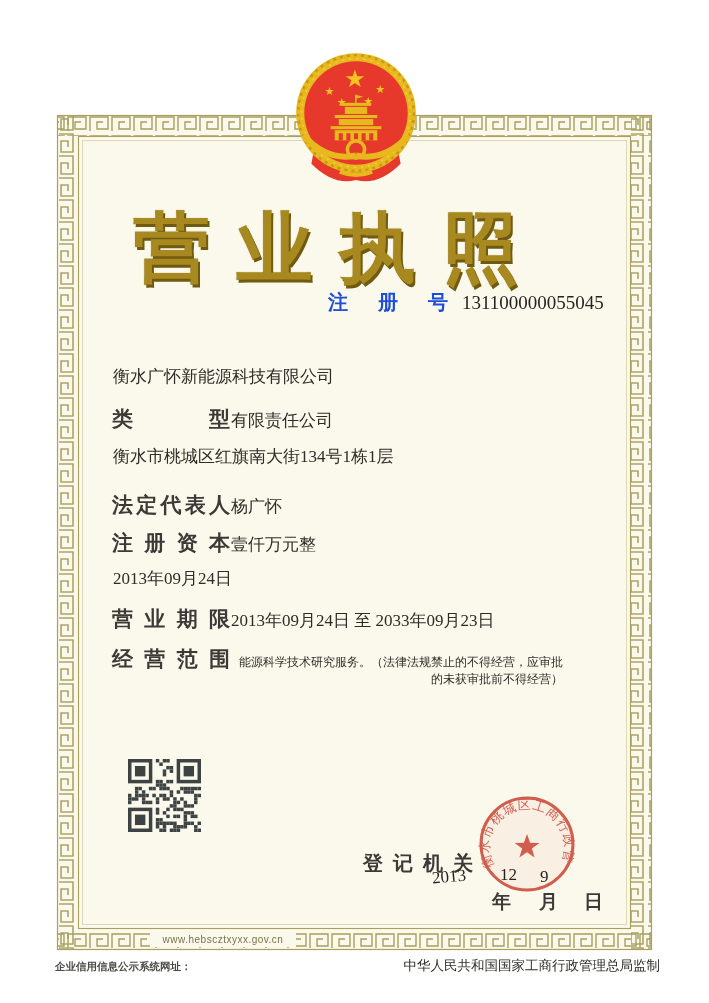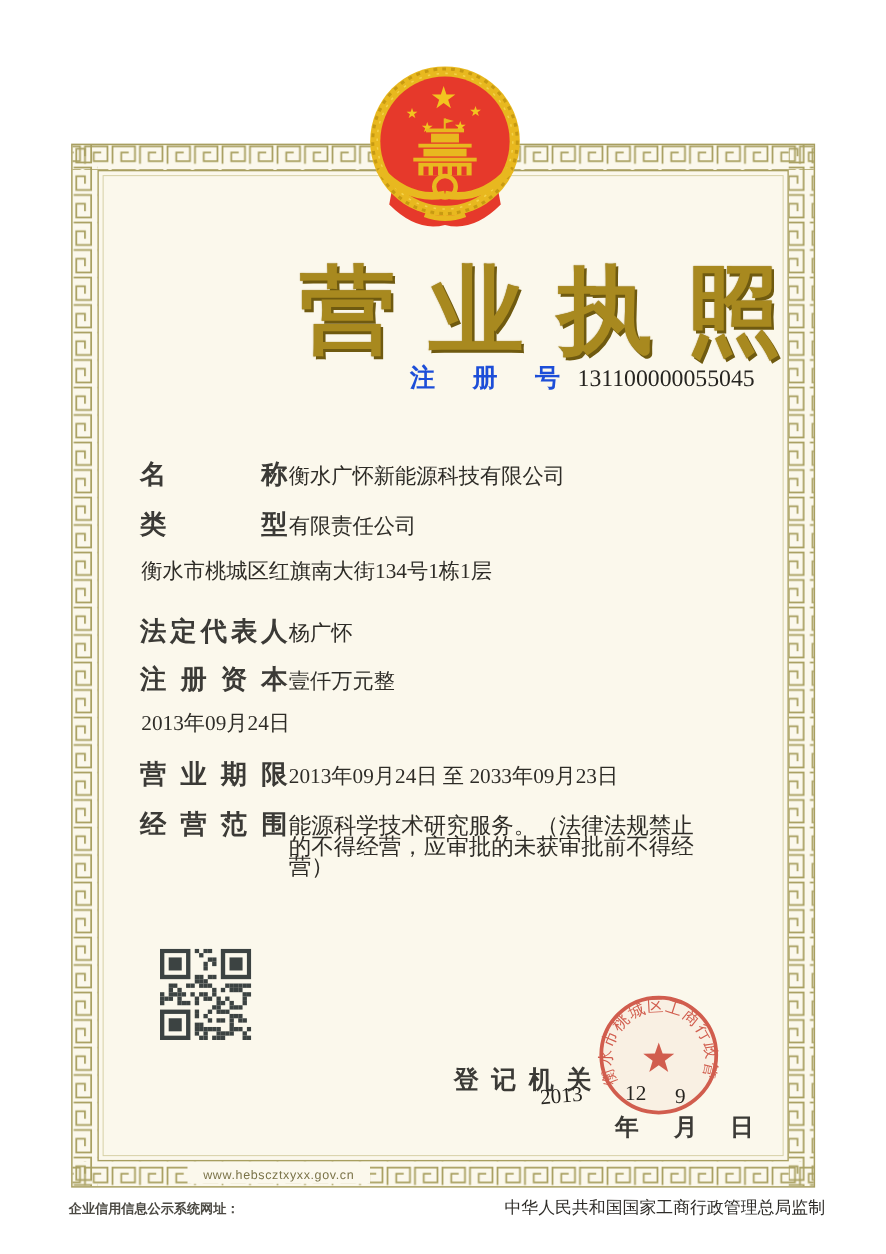--- a/index.html
+++ b/index.html
@@ -1,39 +1,39 @@
 <!DOCTYPE html>
 <html><head>
 <meta charset="utf-8">
 <style>
   html,body{margin:0;padding:0;}
   body{width:709px;height:1003px;position:relative;background:#ffffff;overflow:hidden;
        font-family:"Liberation Sans",sans-serif;}
   .abs{position:absolute;}
 
   
-  #title{top:198px;left:0;width:652px;text-align:right;
+  #title{top:198px;left:0;width:652px;text-align:center;
          font-size:76px;font-weight:800;letter-spacing:27px;padding-left:27px;box-sizing:border-box;
          color:#a8891f;text-shadow:2px 3px 0 #6f5a10, 0 0 1px #8a6d14;
          font-family:"Liberation Sans",sans-serif;}
 
   
   #regline{top:289px;left:328px;white-space:nowrap;}
   #regline .rlabel{font-size:20px;font-weight:600;letter-spacing:30px;color:#1d4ed8;}
   #regline .rnum{font-family:"Liberation Serif",serif;font-size:19px;color:#262420;margin-left:-16px;}
 
   
   .row{position:absolute;left:112px;display:flex;align-items:baseline;}
   .flabel{display:inline-block;width:118px;font-size:21px;font-weight:600;color:#3b3a36;
           text-align:justify;text-align-last:justify;letter-spacing:0;}
   .fvalue{margin-left:1px;font-family:"Liberation Serif",serif;font-size:17px;color:#2e2c27;white-space:nowrap;}
   .r1{top:365px}.r2{top:405px}.r3{top:445px}
   .r4{top:491px}.r5{top:529px}.r6{top:567px}.r7{top:605px}
   .r8{top:645px}
-  .r8 .fvalue{font-size:18px;line-height:16.5px;width:332px;white-space:normal;}
+  .r8 .fvalue{font-size:12px;line-height:16.5px;width:332px;white-space:normal;text-align:right;}
 
   
   #issuer-label{top:850px;left:363px;font-size:20px;font-weight:600;letter-spacing:10px;color:#3b3a36;text-align:right;}
   .dunit{font-size:19px;font-weight:600;color:#3b3a36;}
   #u-year{top:889px;left:492px}#u-month{top:889px;left:539px}#u-day{top:889px;left:584px}
   .dnum{font-family:"Liberation Serif",serif;font-size:17px;color:#262420;}
   #d-year{top:867px;left:432px;transform:rotate(-5deg);}
   #d-month{top:865px;left:500px}#d-day{top:867px;left:540px}
 
   
@@ -106,21 +106,20 @@
   </g>
 </svg>
 
 <div id="title" class="abs">营业执照</div>
 
 <div id="regline" class="abs">
   <span class="rlabel">注册号</span><span class="rnum">131100000055045</span>
 </div>
 
 <div class="row r1">
-  <span class="flabel">名称</span>
   <span class="fvalue">衡水广怀新能源科技有限公司</span>
 </div>
 <div class="row r2">
   <span class="flabel">类型</span>
   <span class="fvalue">有限责任公司</span>
 </div>
 <div class="row r3">
   <span class="fvalue">衡水市桃城区红旗南大街134号1栋1层</span>
 </div>
 <div class="row r4">

